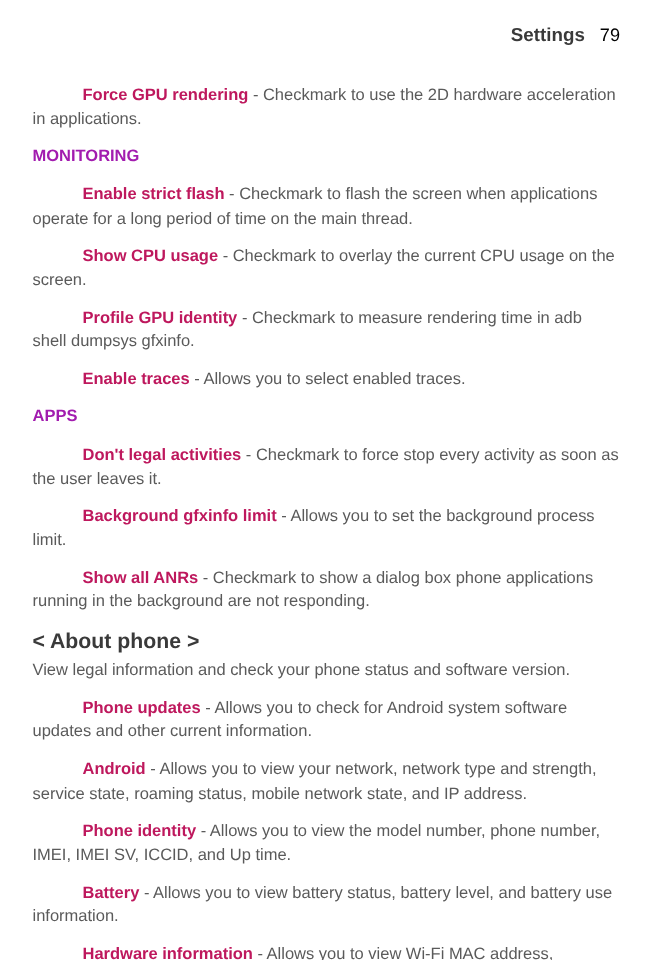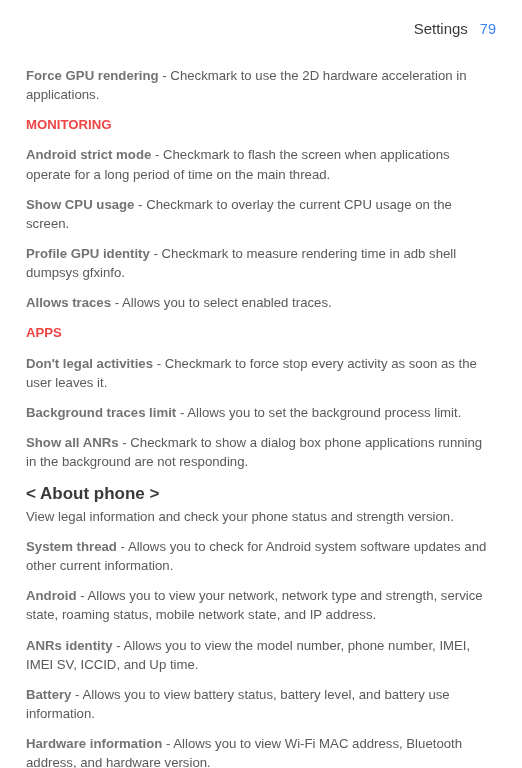--- a/index.html
+++ b/index.html
@@ -14,42 +14,43 @@
       line-height: 1.45;
     }
     .header {
       display: flex;
       justify-content: flex-end;
       align-items: baseline;
       gap: 12px;
       margin-bottom: 26px;
     }
     .header-title {
-      font-weight: normal;
+      font-weight: bold;
       color: #3a3a3a;
       font-size: 15px;
     }
     .page-number {
       font-size: 14.5px;
-      color: #3b82f6;
+      color: #000000;
       font-weight: normal;
     }
     .entry {
       margin-bottom: 11px;
     }
     .term {
       font-weight: bold;
-      color: #737373;
+      color: #be185d;
+      margin-left: 40px;
     }
     .desc {
       color: #5a5a5a;
     }
     .section-label {
       font-weight: bold;
-      color: #ef4444;
+      color: #a21caf;
       margin-bottom: 11px;
       font-size: 13.2px;
     }
     .section-heading {
       font-weight: bold;
       color: #3a3a3a;
       font-size: 17px;
     }
     .plain {
       color: #5a5a5a;
@@ -64,55 +65,55 @@
   <span class="page-number">79</span>
 </div>
 
 <div class="entry">
   <span class="term">Force GPU rendering</span><span class="desc"> - Checkmark to use the 2D hardware acceleration in applications.</span>
 </div>
 
 <div class="section-label">MONITORING</div>
 
 <div class="entry">
-  <span class="term">Android strict mode</span><span class="desc"> - Checkmark to flash the screen when applications operate for a long period of time on the main thread.</span>
+  <span class="term">Enable strict flash</span><span class="desc"> - Checkmark to flash the screen when applications operate for a long period of time on the main thread.</span>
 </div>
 <div class="entry">
   <span class="term">Show CPU usage</span><span class="desc"> - Checkmark to overlay the current CPU usage on the screen.</span>
 </div>
 <div class="entry">
   <span class="term">Profile GPU identity</span><span class="desc"> - Checkmark to measure rendering time in adb shell dumpsys gfxinfo.</span>
 </div>
 <div class="entry">
-  <span class="term">Allows traces</span><span class="desc"> - Allows you to select enabled traces.</span>
+  <span class="term">Enable traces</span><span class="desc"> - Allows you to select enabled traces.</span>
 </div>
 
 <div class="section-label">APPS</div>
 
 <div class="entry">
   <span class="term">Don't legal activities</span><span class="desc"> - Checkmark to force stop every activity as soon as the user leaves it.</span>
 </div>
 <div class="entry">
-  <span class="term">Background traces limit</span><span class="desc"> - Allows you to set the background process limit.</span>
+  <span class="term">Background gfxinfo limit</span><span class="desc"> - Allows you to set the background process limit.</span>
 </div>
 <div class="entry">
   <span class="term">Show all ANRs</span><span class="desc"> - Checkmark to show a dialog box phone applications running in the background are not responding.</span>
 </div>
 
 <div class="section-heading">&lt; About phone &gt;</div>
 
-<div class="plain">View legal information and check your phone status and strength version.</div>
+<div class="plain">View legal information and check your phone status and software version.</div>
 
 <div class="entry">
-  <span class="term">System thread</span><span class="desc"> - Allows you to check for Android system software updates and other current information.</span>
+  <span class="term">Phone updates</span><span class="desc"> - Allows you to check for Android system software updates and other current information.</span>
 </div>
 <div class="entry">
   <span class="term">Android</span><span class="desc"> - Allows you to view your network, network type and strength, service state, roaming status, mobile network state, and IP address.</span>
 </div>
 <div class="entry">
-  <span class="term">ANRs identity</span><span class="desc"> - Allows you to view the model number, phone number, IMEI, IMEI SV, ICCID, and Up time.</span>
+  <span class="term">Phone identity</span><span class="desc"> - Allows you to view the model number, phone number, IMEI, IMEI SV, ICCID, and Up time.</span>
 </div>
 <div class="entry">
   <span class="term">Battery</span><span class="desc"> - Allows you to view battery status, battery level, and battery use information.</span>
 </div>
 <div class="entry">
   <span class="term">Hardware information</span><span class="desc"> - Allows you to view Wi-Fi MAC address, Bluetooth address, and hardware version.</span>
 </div>
 
 </body></html>

